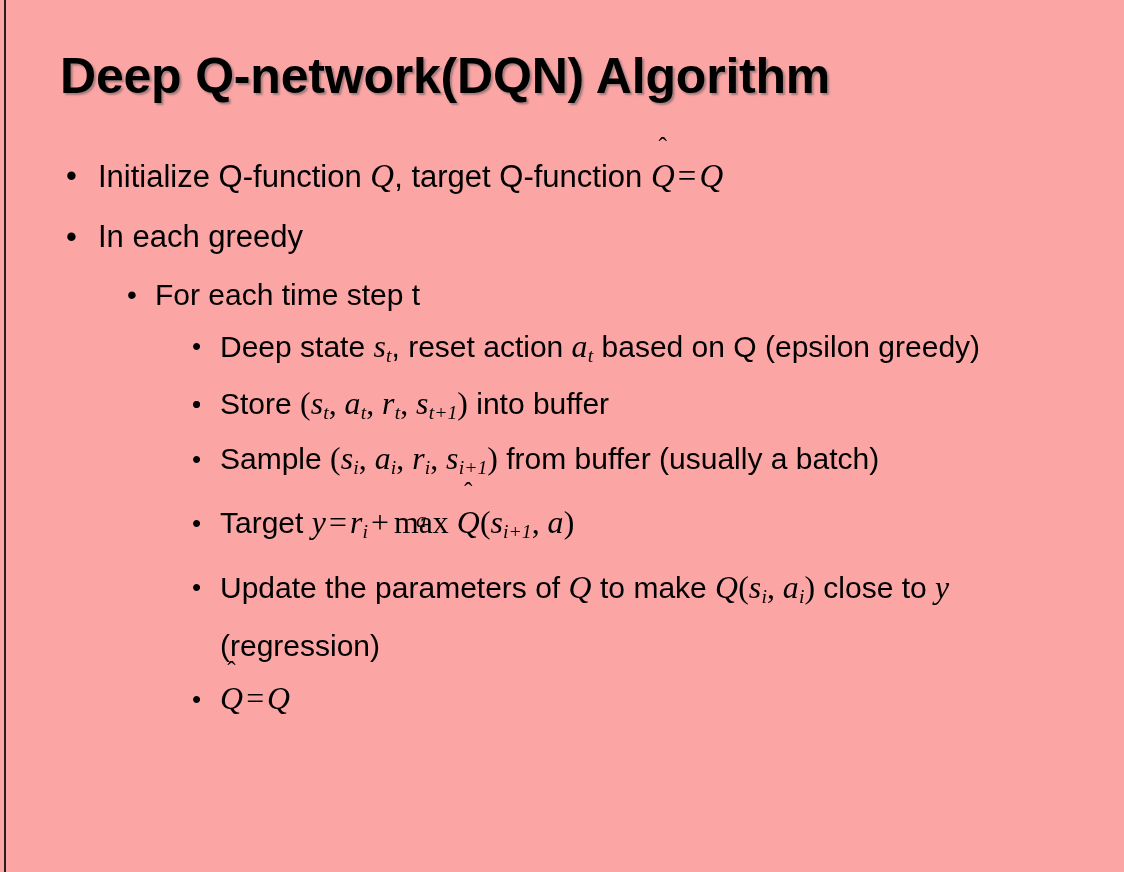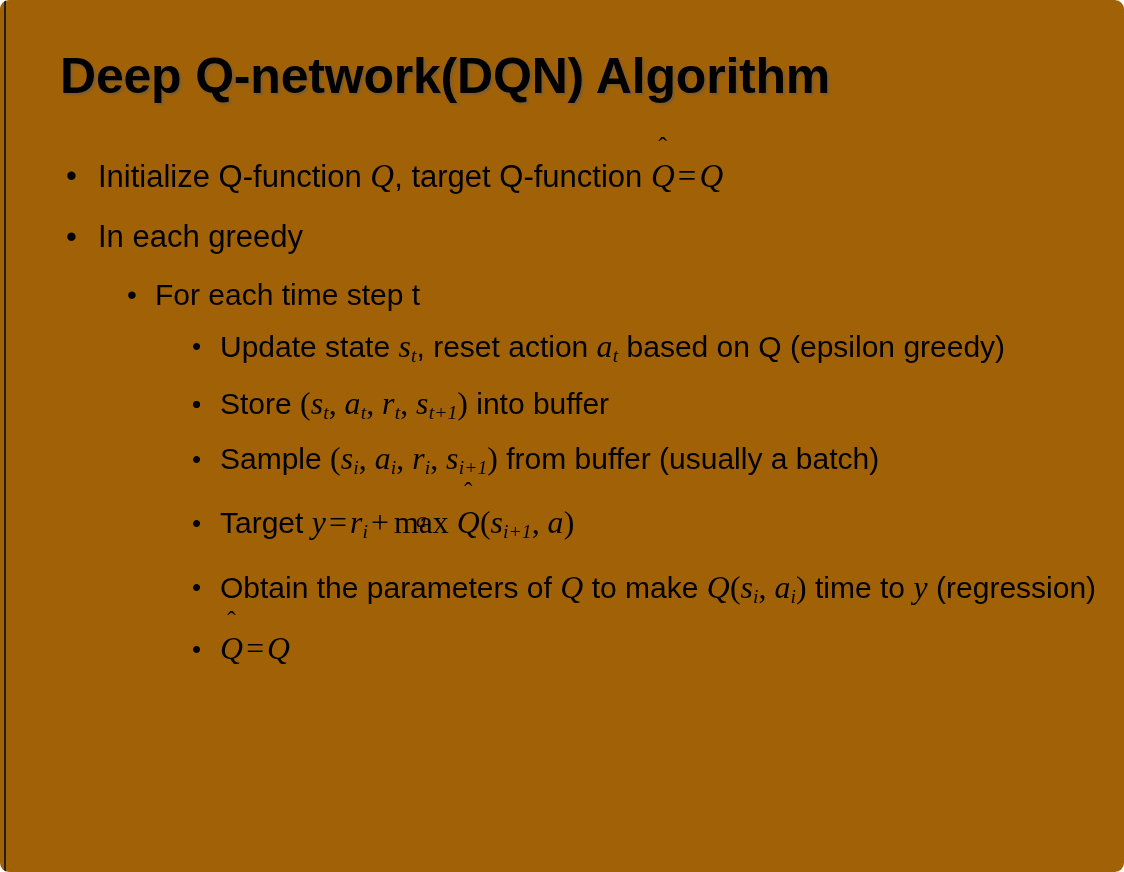--- a/index.html
+++ b/index.html
@@ -5,25 +5,24 @@
 <style>
   html, body {
     margin: 0;
     padding: 0;
     background: #ffffff;
   }
   .slide {
     position: relative;
     width: 1124px;
     height: 872px;
-    background: #a16207;
+    background: #fca5a5;
     overflow: hidden;
     font-family: "Liberation Sans", sans-serif;
     color: #000000;
-    border-radius: 9px;
     -webkit-font-smoothing: antialiased;
   }
   
   .edge-rule {
     position: absolute;
     left: 4px;
     top: 0;
     width: 2px;
     height: 872px;
     background: #231f20;
@@ -170,21 +169,21 @@
       <span class="btext">In each greedy</span>
     </div>
 
     <div class="bullet-row lvl2">
       <span class="dot">•</span>
       <span class="btext">For each time step t</span>
     </div>
 
     <div class="bullet-row lvl3 tall">
       <span class="dot">•</span>
-      <span class="btext"><span>Update state </span><span class="m"><span>s</span><sub>t</sub></span><span>, reset action </span><span class="m"><span>a</span><sub>t</sub></span><span> based on Q (epsilon greedy)</span></span>
+      <span class="btext"><span>Deep state </span><span class="m"><span>s</span><sub>t</sub></span><span>, reset action </span><span class="m"><span>a</span><sub>t</sub></span><span> based on Q (epsilon greedy)</span></span>
     </div>
 
     <div class="bullet-row lvl3">
       <span class="dot">•</span>
     </div>
 
     <div class="bullet-row lvl3">
       <span class="dot">•</span>
       <span class="btext"><span>Store </span><span class="mu">(</span><span class="m"><span>s</span><sub>t</sub></span><span class="mu">, </span><span class="m"><span>a</span><sub>t</sub></span><span class="mu">, </span><span class="m"><span>r</span><sub>t</sub></span><span class="mu">, </span><span class="m"><span>s</span><sub>t+1</sub></span><span class="mu">)</span><span> into buffer</span></span>
     </div>
@@ -194,21 +193,21 @@
       <span class="btext"><span>Sample </span><span class="mu">(</span><span class="m"><span>s</span><sub>i</sub></span><span class="mu">, </span><span class="m"><span>a</span><sub>i</sub></span><span class="mu">, </span><span class="m"><span>r</span><sub>i</sub></span><span class="mu">, </span><span class="m"><span>s</span><sub>i+1</sub></span><span class="mu">)</span><span> from buffer (usually a batch)</span></span>
     </div>
 
     <div class="bullet-row lvl3 tall" style="line-height:64px;">
       <span class="dot" style="line-height:64px;">•</span>
       <span class="btext"><span>Target </span><span class="m">y</span><span class="op">=</span><span class="m"><span>r</span><sub>i</sub></span><span class="op">+</span><span class="maxop"><span>max</span><span class="under">a</span></span><span class="m hat" style="margin-left:6px;"><span class="hatmark">̂</span><span>Q</span></span><span class="mu">(</span><span class="m"><span>s</span><sub>i+1</sub></span><span class="mu">, </span><span class="m">a</span><span class="mu">)</span></span>
     </div>
 
     <div class="bullet-row lvl3 tall">
       <span class="dot">•</span>
-      <span class="btext"><span>Obtain the parameters of </span><span class="m">Q</span><span> to make </span><span class="m">Q</span><span class="mu">(</span><span class="m"><span>s</span><sub>i</sub></span><span class="mu">, </span><span class="m"><span>a</span><sub>i</sub></span><span class="mu">)</span><span> time to </span><span class="m">y</span><span> (regression)</span></span>
+      <span class="btext"><span>Update the parameters of </span><span class="m">Q</span><span> to make </span><span class="m">Q</span><span class="mu">(</span><span class="m"><span>s</span><sub>i</sub></span><span class="mu">, </span><span class="m"><span>a</span><sub>i</sub></span><span class="mu">)</span><span> close to </span><span class="m">y</span><span> (regression)</span></span>
     </div>
 
     <div class="bullet-row lvl3 tall" style="line-height:56px;">
       <span class="dot" style="line-height:56px;">•</span>
       <span class="btext"><span class="m hat"><span class="hatmark">̂</span><span>Q</span></span><span class="op">=</span><span class="m">Q</span></span>
     </div>
 
   </div>
 </div>
 

